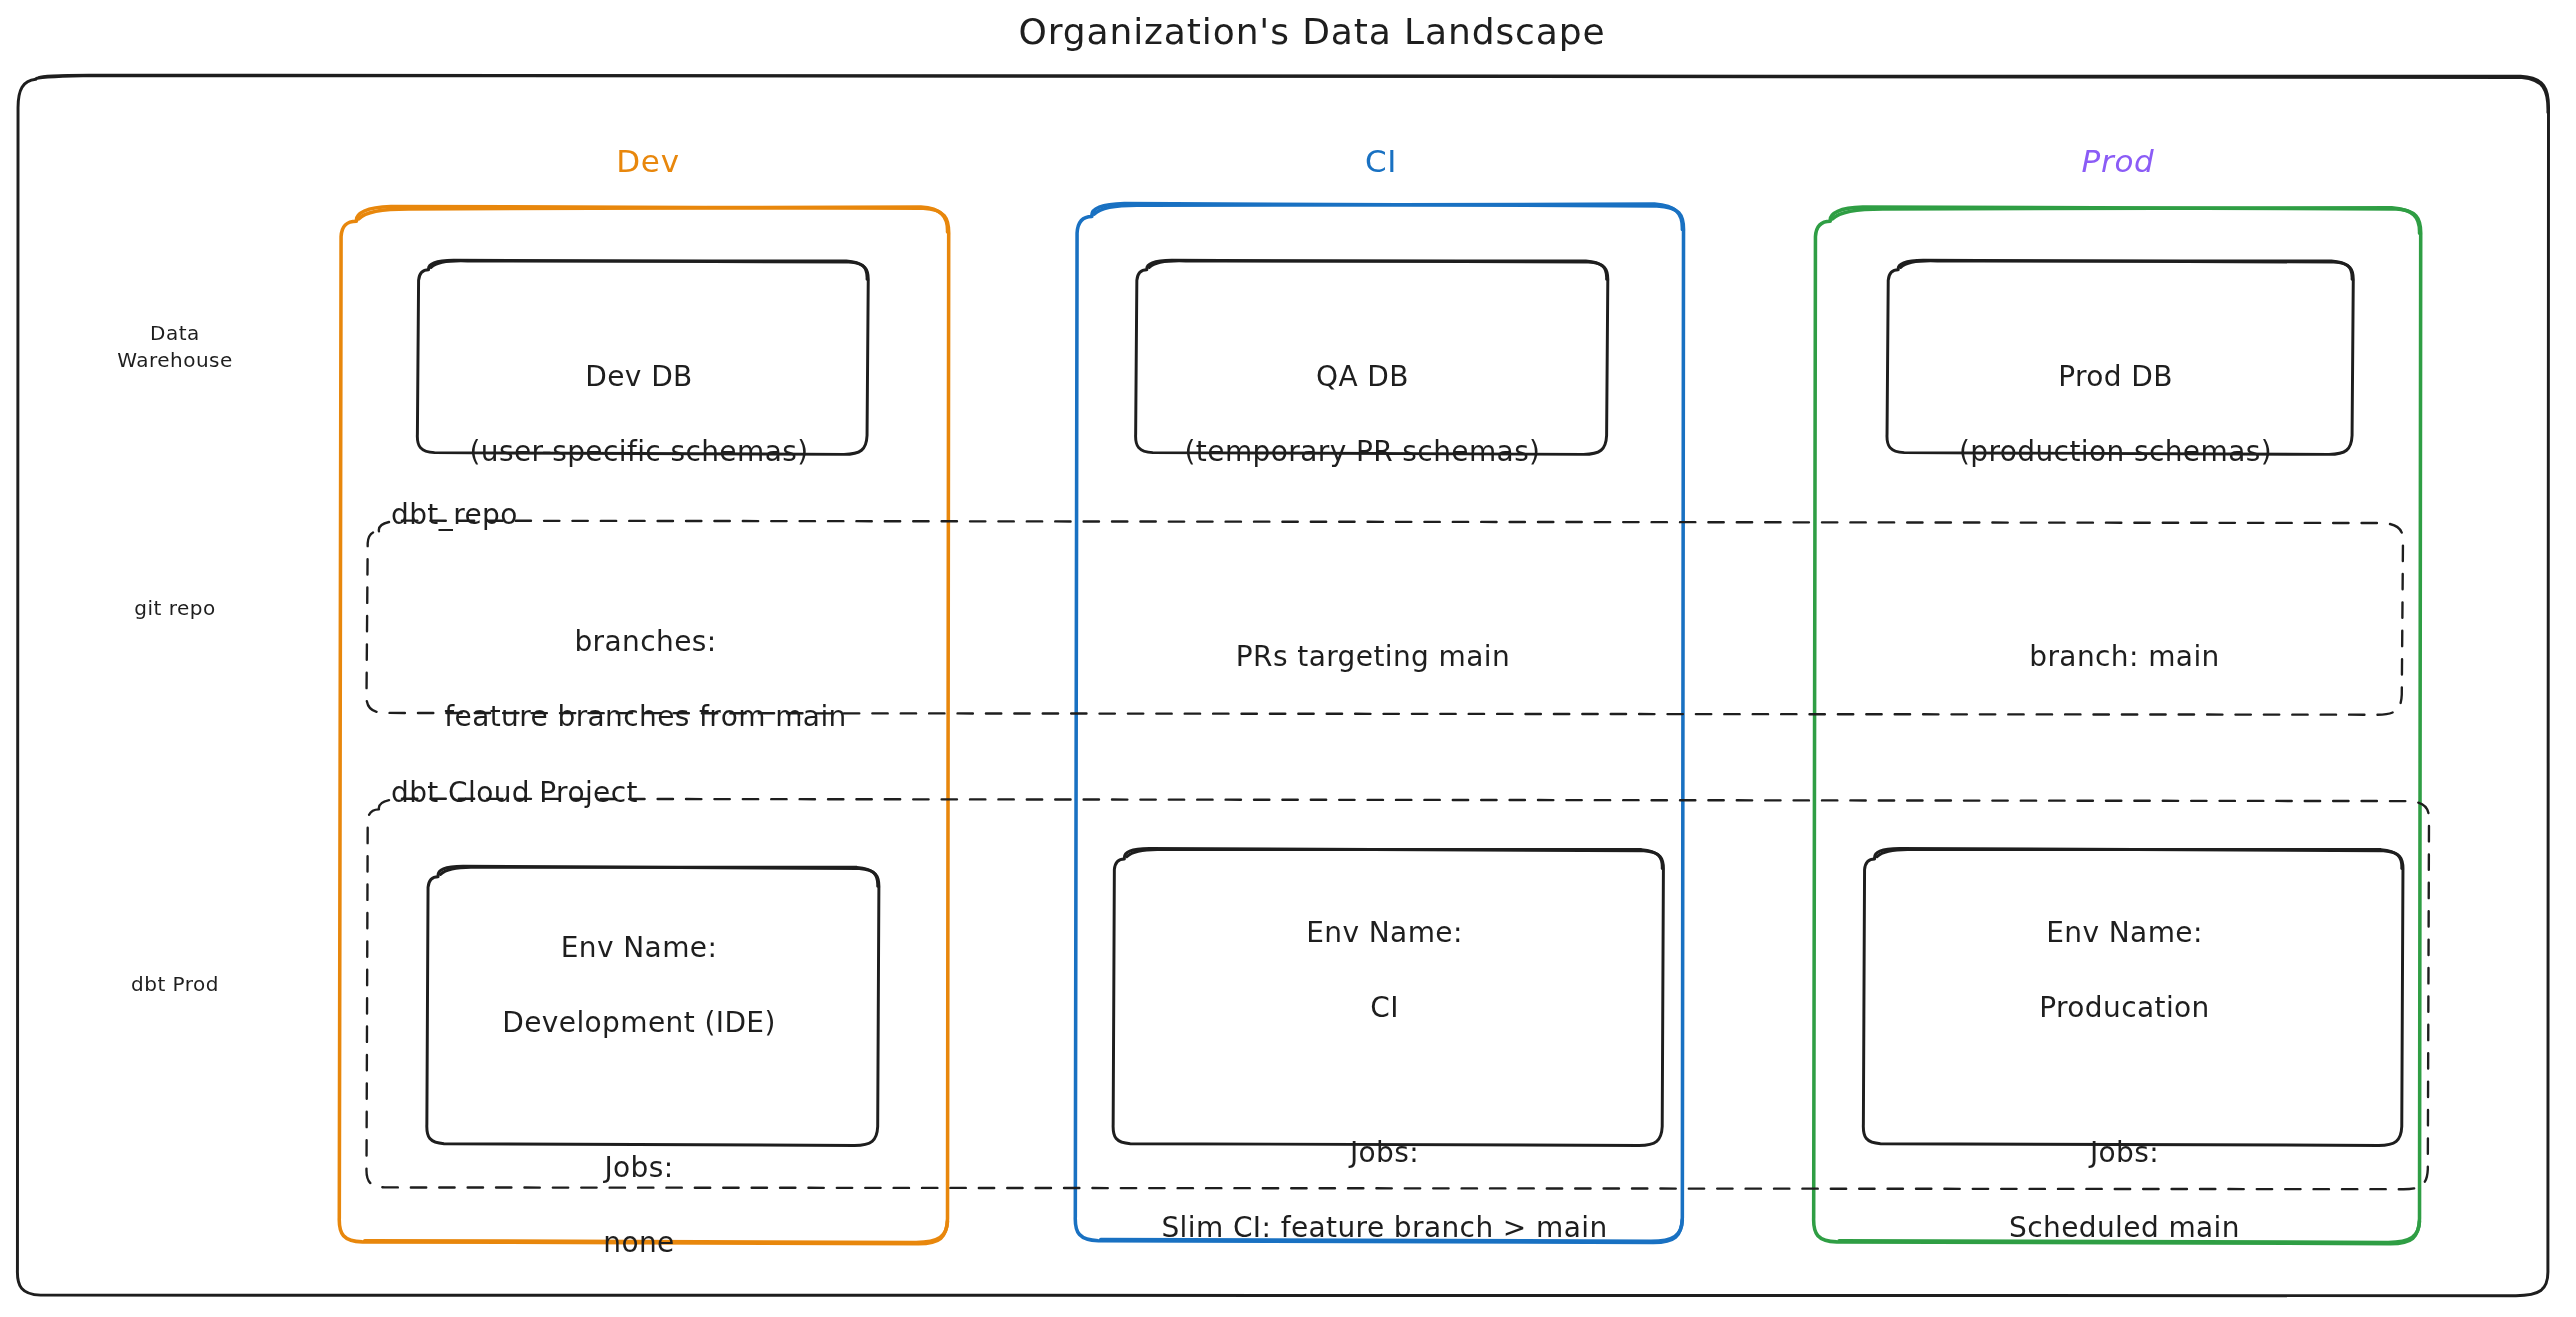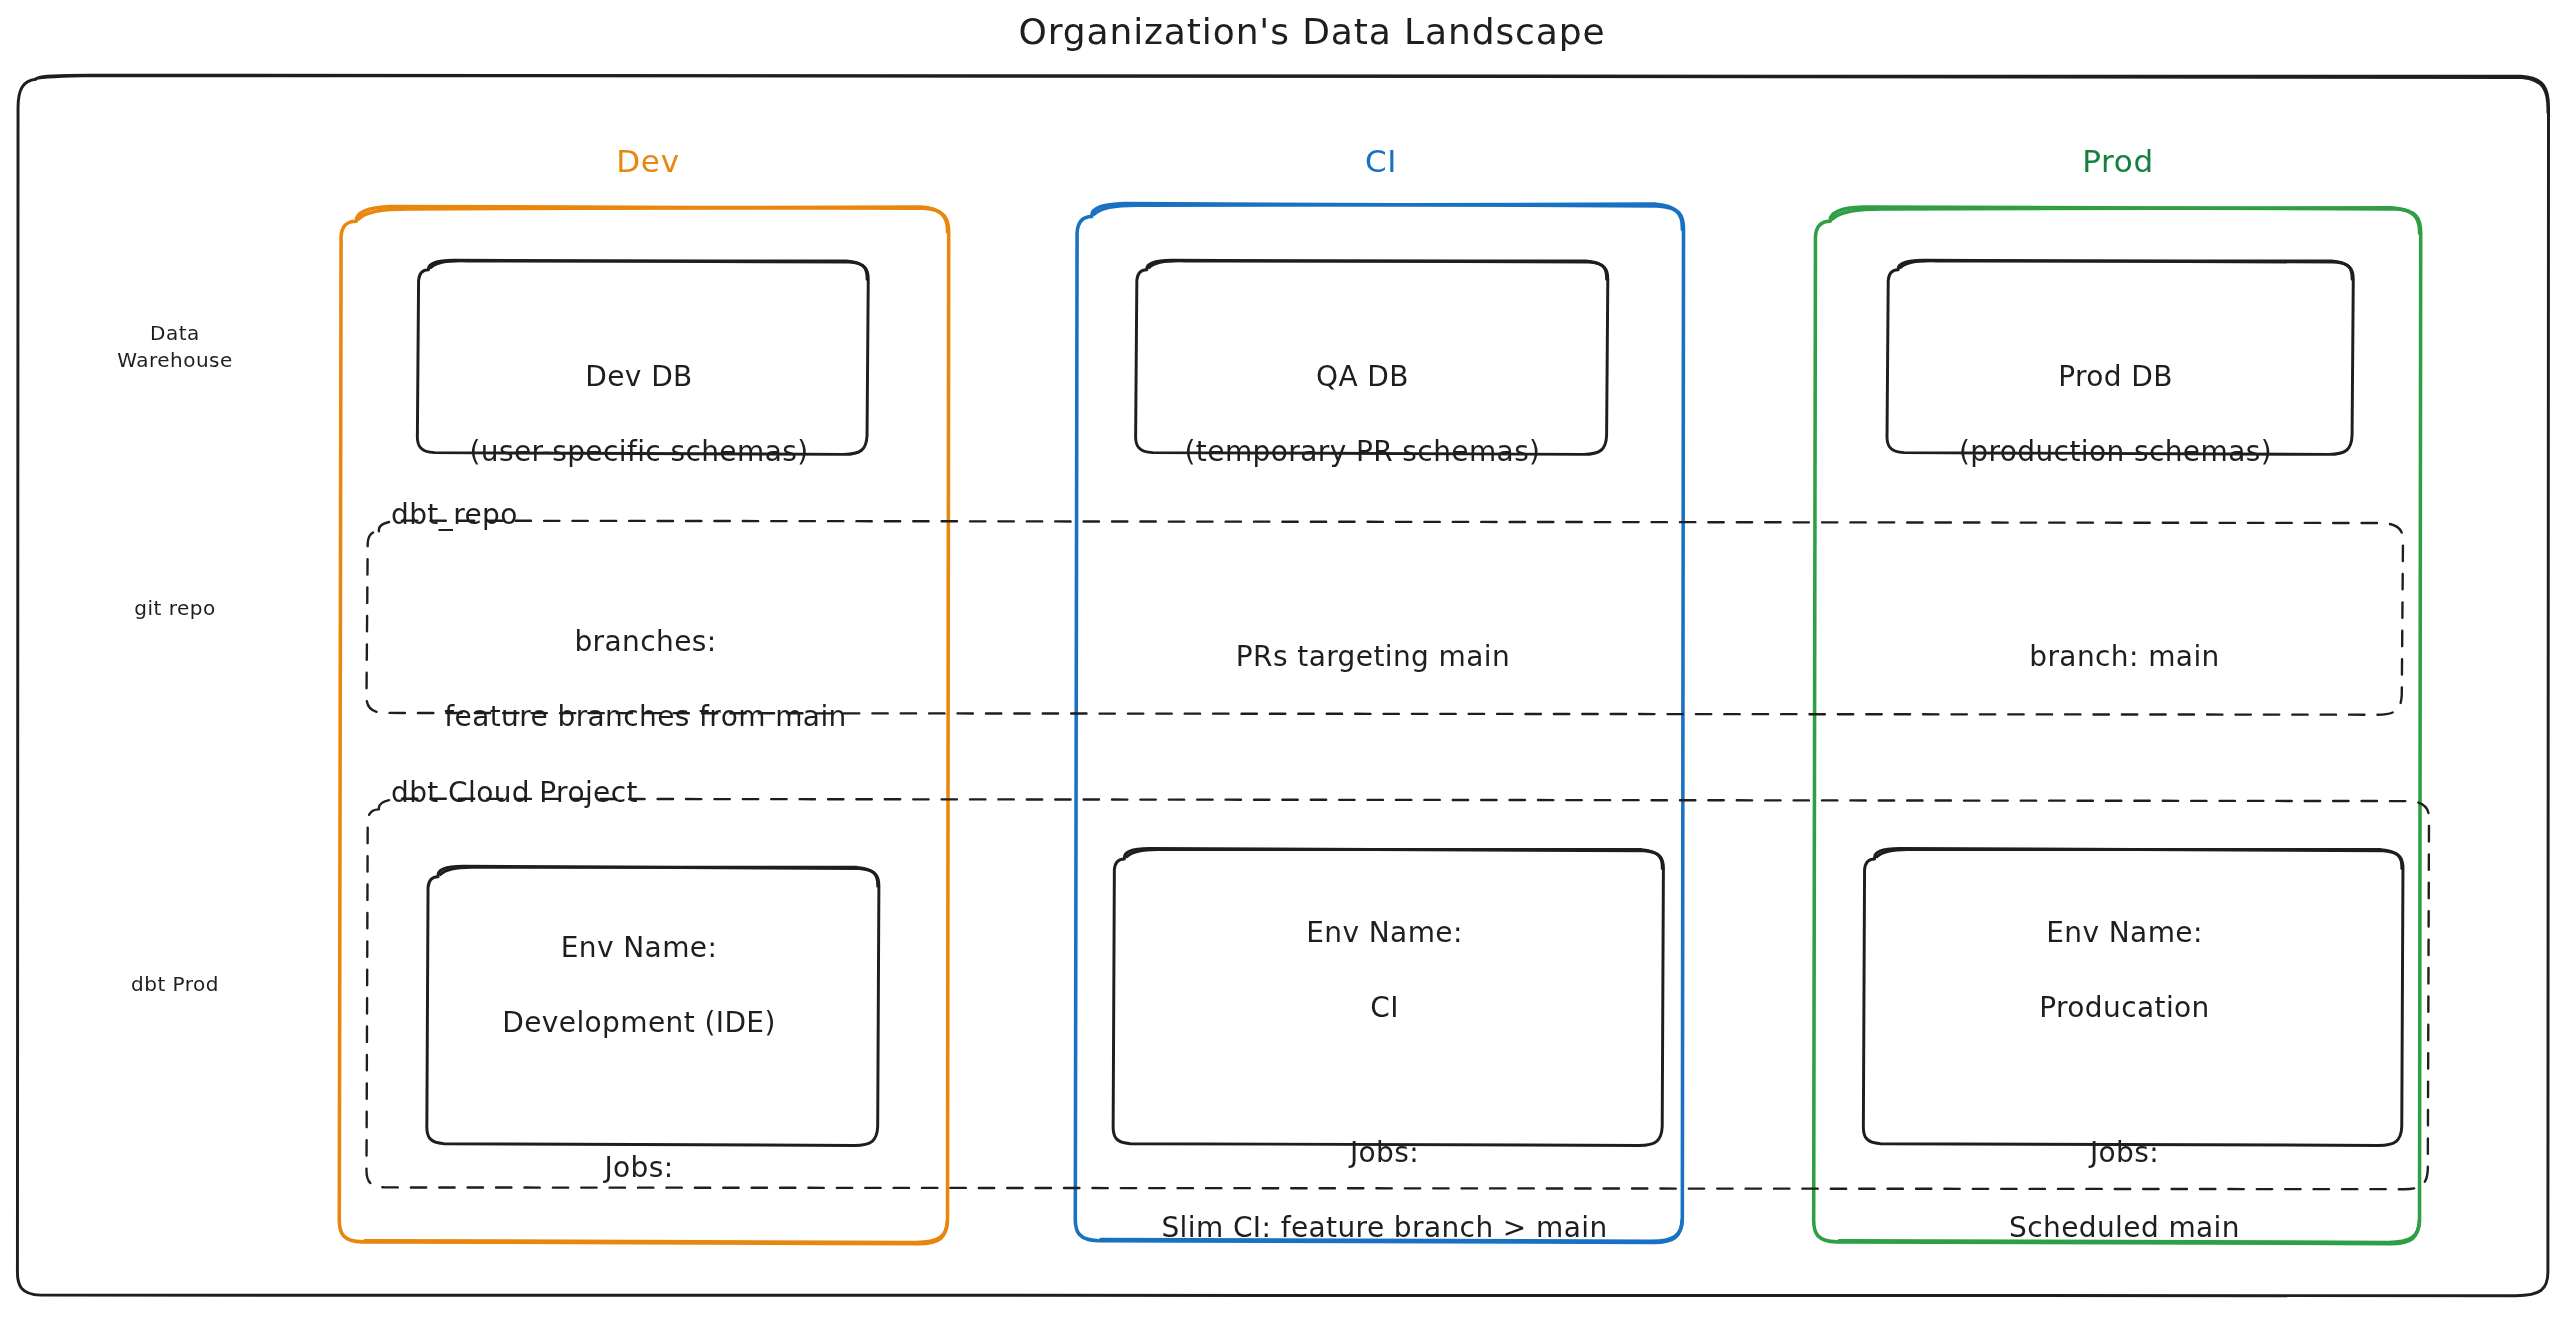--- a/index.html
+++ b/index.html
@@ -53,21 +53,21 @@
   }
 
   .col-title {
     font-size: 31px;
     top: 141px;
     width: 308px;
     letter-spacing: 0.7px;
   }
   #col-title-dev  { left: 494px;  color: #e8870c; }
   #col-title-ci   { left: 1227px; color: #1971c2; }
-  #col-title-prod { left: 1964px; color: #15803d; }
+  #col-title-prod { left: 1964px; color: #8b5cf6; font-style: italic; }
 
   .row-label {
     font-size: 20px;
     width: 260px;
     left: 21px;
     letter-spacing: 0.5px;
     margin-left: 24px;
   }
   #row-label-warehouse { top: 320px; }
   #row-label-git       { top: 595px; }
@@ -342,20 +342,21 @@
 
   <div class="txt node-text" id="node-text-prod-git">
     <div>branch: main</div>
   </div>
 
   <div class="txt env-block" id="node-text-dev-env">
     <div>Env Name:</div>
     <div>Development (IDE)</div>
     <span class="env-gap"></span>
     <div>Jobs:</div>
+    <div>none</div>
   </div>
 
   <div class="txt env-block" id="node-text-ci-env">
     <div>Env Name:</div>
     <div>CI</div>
     <span class="env-gap"></span>
     <div>Jobs:</div>
     <div>Slim CI: feature branch &gt; main</div>
   </div>
 

